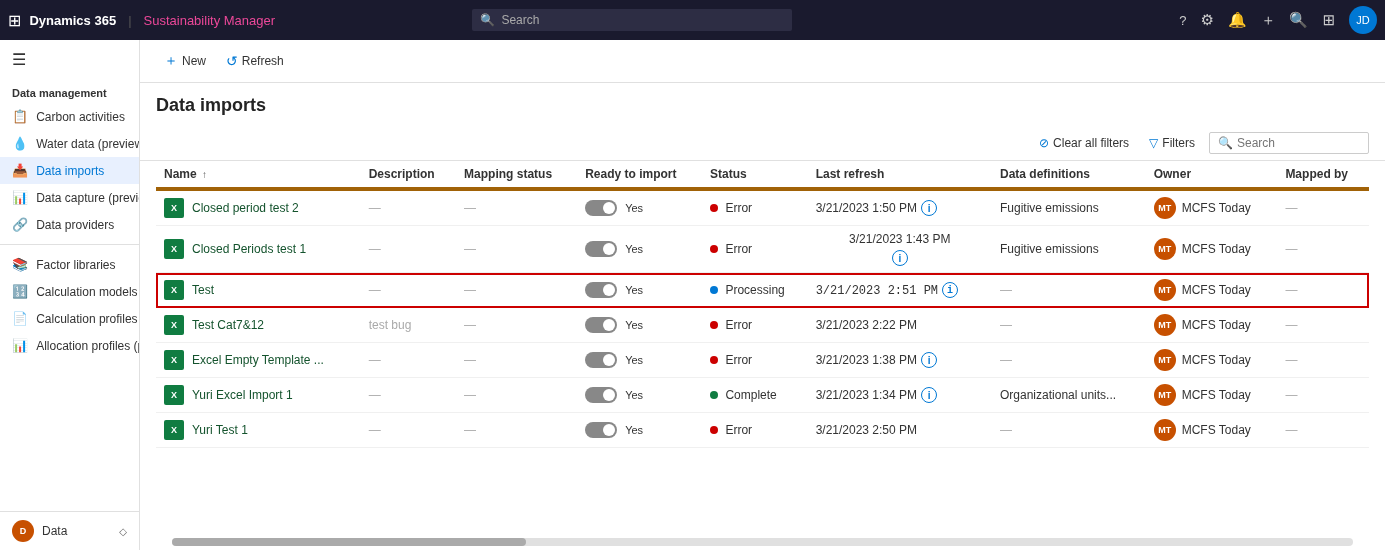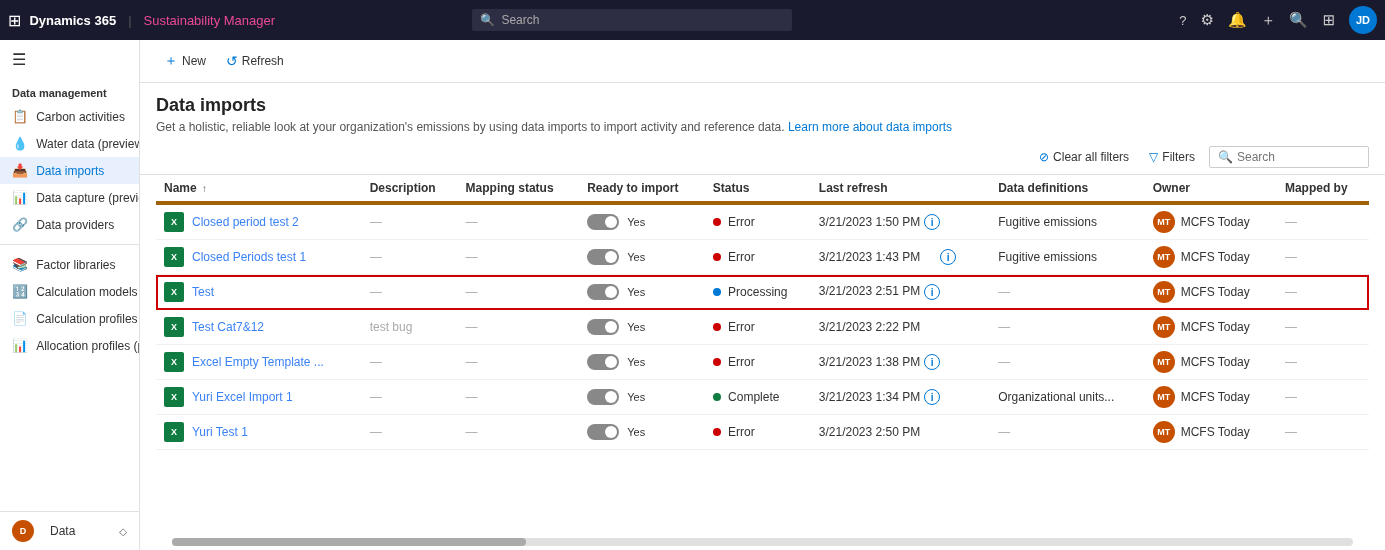--- a/index.html
+++ b/index.html
@@ -15,21 +15,21 @@
     .top-nav-sep { color: #555; margin: 0 4px; }
     .top-nav-app { font-size: 13px; color: #ec4899; }
     .top-nav-search {
       flex: 1; max-width: 320px; margin: 0 auto;
       display: flex; align-items: center; background: #2d2d44; border-radius: 2px;
       padding: 4px 8px; gap: 6px; color: #aaa; font-size: 12px;
     }
     .top-nav-icons { margin-left: auto; display: flex; align-items: center; gap: 14px; color: #ccc; font-size: 15px; }
     .top-nav-avatar {
       width: 28px; height: 28px; border-radius: 50%; background: #0078d4;
-      display: flex; align-items: center; justify-content: center; color: #fff; font-size: 11px; font-weight: 700;
+      display: flex; align-items: center; justify-content: center; color: #fff; font-size: 11px; font-weight: 400;
     }
 
     
     .app-layout { display: flex; height: calc(550px - 40px); }
 
     
     .sidebar {
       width: 140px; background: #fff; border-right: 1px solid #e0e0e0;
       display: flex; flex-direction: column; overflow: hidden;
     }
@@ -46,21 +46,21 @@
 
     
     .sidebar-bottom {
       margin-top: auto; border-top: 1px solid #e0e0e0; padding: 8px 12px;
       display: flex; align-items: center; gap: 8px;
     }
     .sidebar-bottom-avatar {
       width: 22px; height: 22px; border-radius: 50%; background: #c75000;
       display: flex; align-items: center; justify-content: center; color: #fff; font-size: 9px; font-weight: 600;
     }
-    .sidebar-bottom-label { font-size: 12px; color: #333; margin-left: 8px; }
+    .sidebar-bottom-label { font-size: 12px; color: #333; }
     .sidebar-bottom-chevron { margin-left: auto; font-size: 10px; color: #666; }
 
     
     .main-content { flex: 1; background: #fff; overflow: auto; display: flex; flex-direction: column; }
 
     
     .toolbar {
       display: flex; align-items: center; gap: 4px; padding: 8px 16px;
       border-bottom: 1px solid #e0e0e0;
     }
@@ -107,21 +107,21 @@
       white-space: nowrap;
     }
     .highlighted-row { outline: 2px solid #c00; outline-offset: -2px; }
 
     .excel-icon {
       width: 20px; height: 20px; background: #107c41; border-radius: 2px;
       display: flex; align-items: center; justify-content: center;
       color: #fff; font-size: 9px; font-weight: 700; flex-shrink: 0;
     }
     .name-cell { display: flex; align-items: center; gap: 8px; }
-    .link-text { color: #3b82f6; cursor: pointer; text-decoration: none; }
+    .link-text { color: #14532d; cursor: pointer; text-decoration: none; }
 
     .toggle {
       display: inline-flex; align-items: center; width: 32px; height: 16px;
       background: #888; border-radius: 8px; position: relative; cursor: pointer; flex-shrink: 0;
     }
     .toggle-knob {
       width: 12px; height: 12px; background: #fff; border-radius: 50%;
       position: absolute; right: 2px;
     }
     .toggle-label { font-size: 11px; color: #333; margin-left: 4px; }
@@ -243,24 +243,20 @@
         <span>New</span>
       </button>
       <button class="toolbar-btn">
         <span class="icon">↺</span>
         <span>Refresh</span>
       </button>
     </div>
 
     <div class="page-header">
       <div class="page-title">Data imports</div>
-      <div class="page-desc">
-        <span>Get a holistic, reliable look at your organization's emissions by using data imports to import activity and reference data. </span>
-        <a href="#">Learn more about data imports</a>
-      </div>
     </div>
 
     <div class="table-top-bar">
       <div style="flex:1;"></div>
       <div class="table-top-bar-right">
         <button class="tbar-btn">
           <span style="color:#0078d4;">⊘</span>
           <span>Clear all filters</span>
         </button>
         <button class="tbar-btn">
@@ -341,21 +337,21 @@
                     <div class="toggle-knob"></div>
                   </div>
         <span class="toggle-label">Yes</span>
       </div>
     </td>
     <td>
       <span class="status-dot status-error"></span>
       <span>Error</span>
     </td>
     <td>
-      <div style="display:flex;align-items:center;gap:20px;">
+      <div style="display:flex;align-items:center;gap:4px;flex-direction:column;">
         <span>3/21/2023 1:43 PM</span>
         <div class="info-icon">i</div>
       </div>
     </td>
     <td>Fugitive emissions</td>
     <td>
       <div style="display:flex;align-items:center;gap:6px;">
         <div class="owner-avatar">MT</div>
         <span>MCFS Today</span>
       </div>
@@ -377,21 +373,21 @@
                     <div class="toggle-knob"></div>
                   </div>
         <span class="toggle-label">Yes</span>
       </div>
     </td>
     <td>
       <span class="status-dot status-processing"></span>
       <span>Processing</span>
     </td>
     <td>
-      <div style="display:flex;align-items:flex-start;gap:4px;">
+      <div style="display:flex;align-items:flex-end;gap:4px;font-family:Liberation Mono, monospace;">
         <span>3/21/2023 2:51 PM</span>
         <div class="info-icon">i</div>
       </div>
     </td>
     <td><span class="dash">—</span></td>
     <td>
       <div style="display:flex;align-items:center;gap:6px;">
         <div class="owner-avatar">MT</div>
         <span>MCFS Today</span>
       </div>

